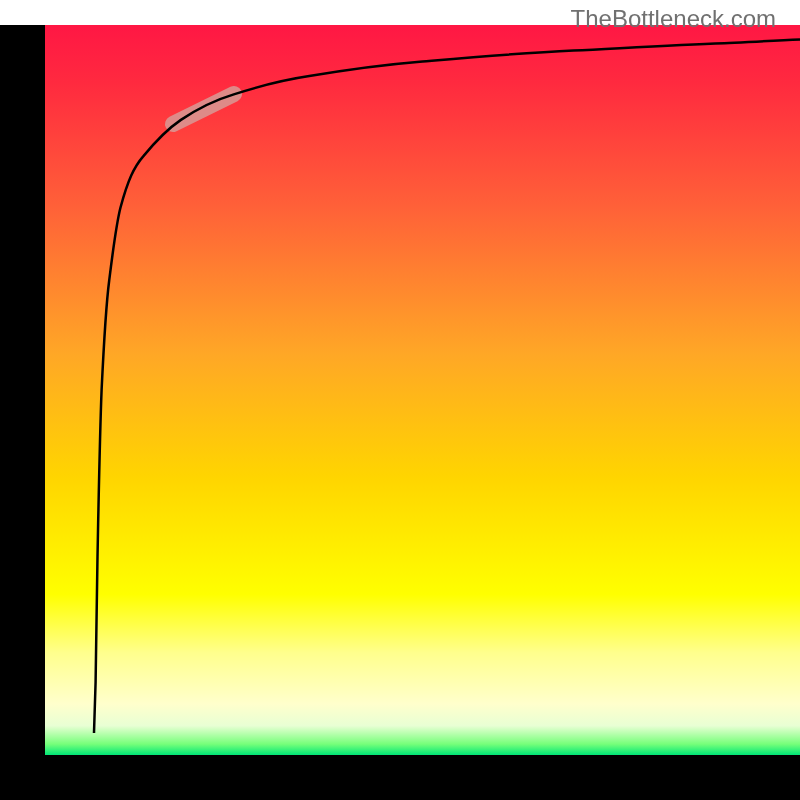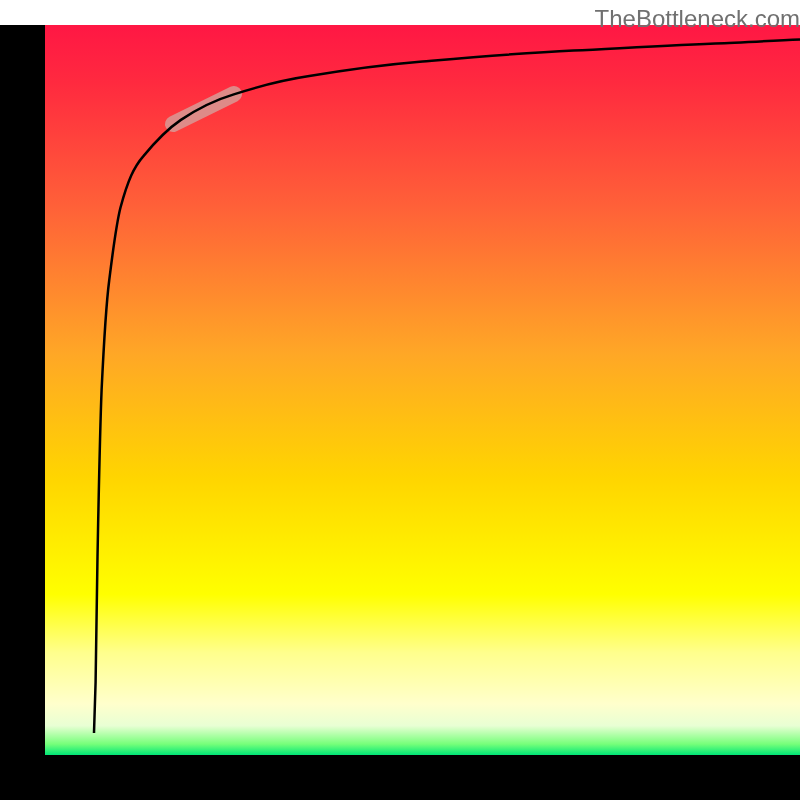--- a/index.html
+++ b/index.html
@@ -17,21 +17,21 @@
     .chart-container {
       position: absolute;
       top: 0;
       left: 0;
       width: 800px;
       height: 800px;
     }
     .watermark {
       position: absolute;
       top: 5px;
-      right: 0;
+      right: 24px;
       font-size: 24px;
       color: #707070;
       font-family: Arial, sans-serif;
       z-index: 10;
     }
     svg {
       display: block;
     }
   </style>
 </head>

